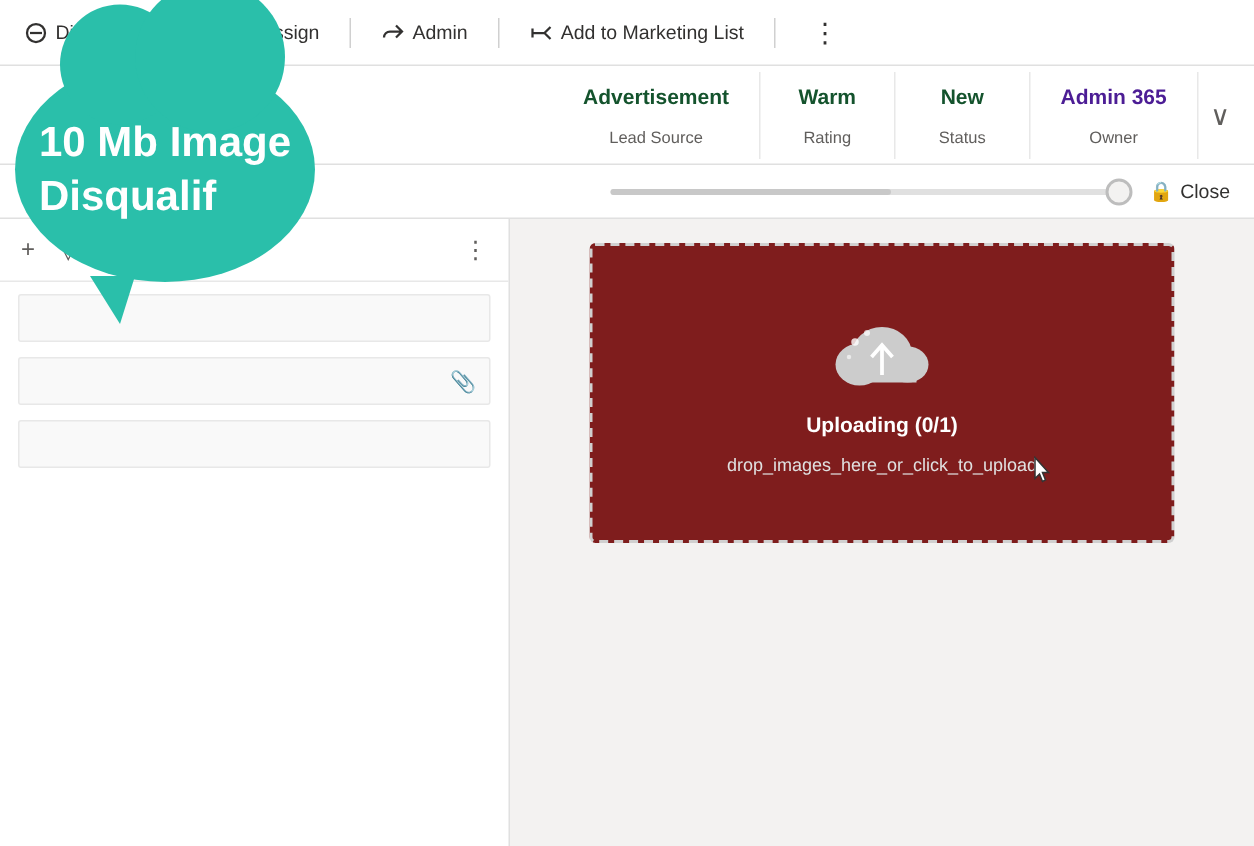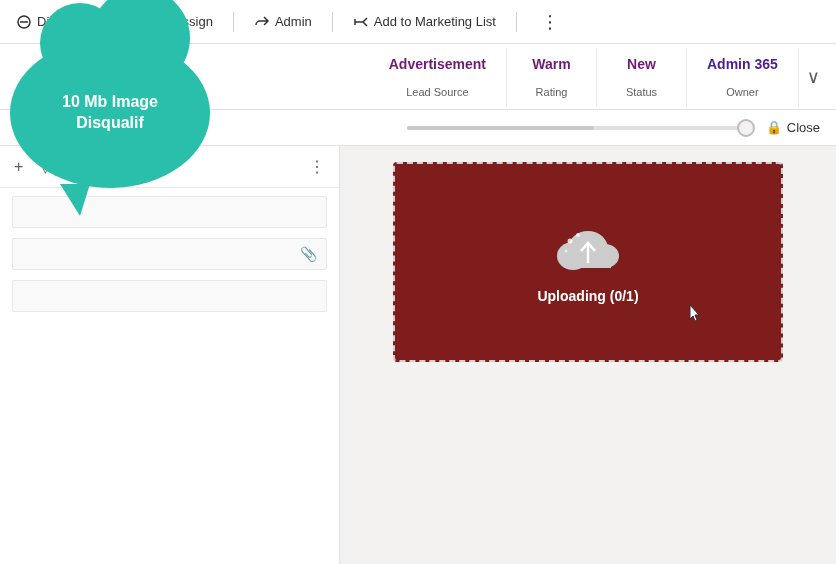--- a/index.html
+++ b/index.html
@@ -68,21 +68,21 @@
       padding: 8px 20px;
       border-right: 1px solid #e8e8e8;
       min-width: 90px;
     }
     .header-field:last-child {
       border-right: none;
     }
     .header-field-value {
       font-size: 14px;
       font-weight: 600;
-      color: #701a75;
+      color: #14532d;
     }
     .header-field-value.blue {
       color: #4c1d95;
     }
     .header-field-label {
       font-size: 11px;
       color: #605e5c;
       margin-top: 14px;
     }
     .header-chevron {
@@ -281,24 +281,23 @@
       position: absolute;
       bottom: -28px;
       left: 50px;
       width: 0;
       height: 0;
       border-left: 20px solid transparent;
       border-right: 10px solid transparent;
       border-top: 32px solid #2abfaa;
     }
     .cloud-text {
-      font-size: 16px;
+      font-size: 28px;
       font-weight: 700;
       color: #ffffff;
-      text-align: center;
       line-height: 1.3;
       z-index: 2;
       position: relative;
     }
   </style>
 </head>
 <body>
 
 <div class="toolbar">
   <div class="toolbar-btn">
@@ -407,20 +406,21 @@
         <rect x="12" y="33" width="46" height="14" fill="#ccc"></rect>
 
         <line x1="35" y1="42" x2="35" y2="22" stroke="white" stroke-width="2.5"></line>
         <polyline points="28,30 35,22 42,30" fill="none" stroke="white" stroke-width="2.5"></polyline>
 
         <circle cx="17" cy="20" r="2.5" fill="white" opacity="0.8"></circle>
         <circle cx="25" cy="14" r="2" fill="white" opacity="0.7"></circle>
         <circle cx="13" cy="30" r="1.5" fill="white" opacity="0.6"></circle>
       </svg>
       <span class="upload-text">Uploading (0/1)</span>
+      <span class="upload-subtext">drop_images_here_or_click_to_upload</span>
 
       <div class="cursor-indicator">
         <svg width="12" height="18" viewBox="0 0 12 18">
           <path d="M1 1 L1 15 L4 12 L6 17 L8 16 L6 11 L10 11 Z" fill="white" stroke="#333" stroke-width="1"></path>
         </svg>
       </div>
     </div>
   </div>
 </div>
 

